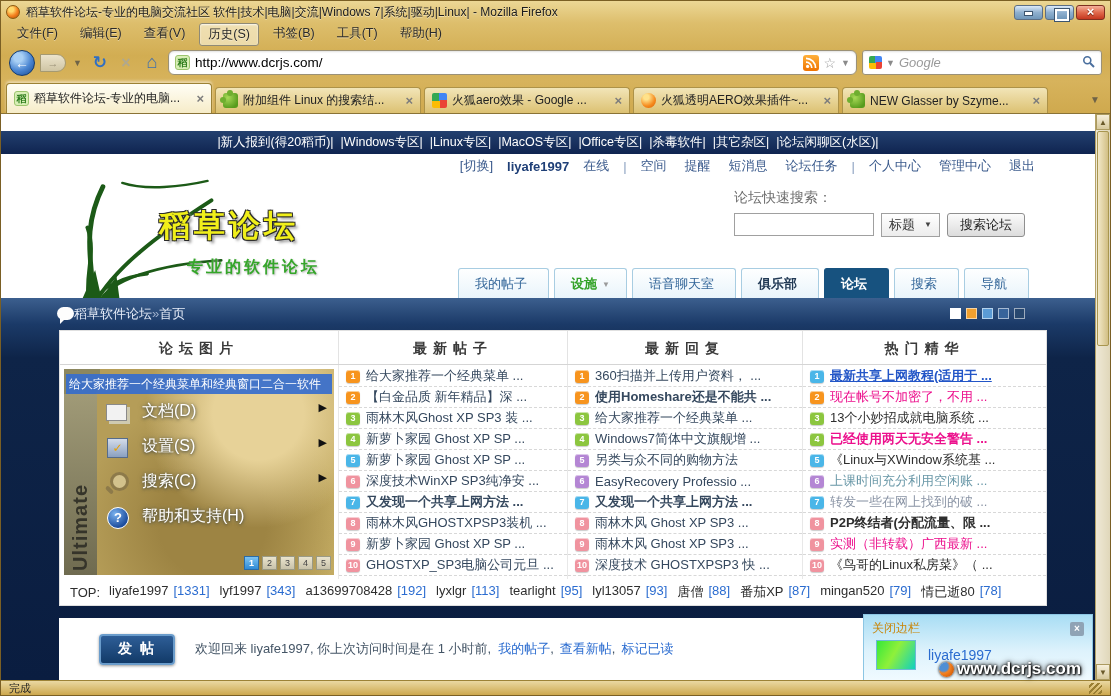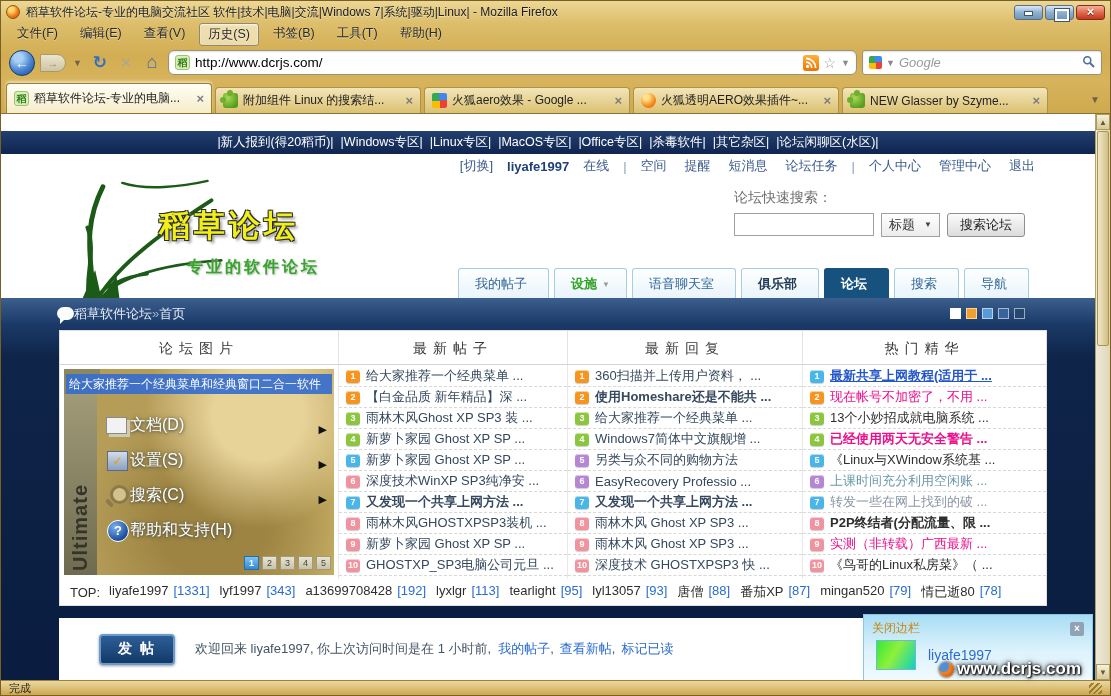--- a/index.html
+++ b/index.html
@@ -94,21 +94,21 @@
   .site-body{flex:1;position:relative;background:linear-gradient(180deg,#3c5f8e 0,#1b3a68 26px,#0e2448 60px,#0a1d40 100%)}
   .breadcrumb{height:31px;display:flex;align-items:center;padding-left:56px;color:#e6ecf8;font-size:13px}
   .bc-icon{width:17px;height:13px;background:#fdfdfd;border-radius:7px;position:relative;flex:none}
   .bc-icon::after{content:"";position:absolute;left:3px;bottom:-4px;border:4px solid transparent;border-top-color:#fdfdfd;border-left-color:#fdfdfd}
   .bc-sep{color:#9fb0cc}
   .theme-squares{position:absolute;right:70px;top:10px;display:flex;gap:5px}
   .tsq{width:11px;height:11px;border:1px solid rgba(255,255,255,.55)}
   
   .main-box{margin:1px 48px 0 58px;background:#fff;border:1px solid #e0e0e0}
   .box-header{display:flex;height:34px;border-bottom:1px solid #d5d5d5}
-  .bh-cell{line-height:34px;text-align:center;font-weight:normal;font-size:14px;color:#3a3a3a;letter-spacing:6px;border-left:1px solid #e3e3e3}
+  .bh-cell{line-height:34px;text-align:center;font-weight:bold;font-size:14px;color:#3a3a3a;letter-spacing:6px;border-left:1px solid #e3e3e3}
   .bh-cell:first-child{border-left:none}
   .w1{width:278px}.w2{width:229px}.w3{width:235px}.w4{flex:1}
   .box-cols{display:flex}
   .col{border-left:1px solid #e8e8e8;padding-top:1px}
   .col:first-child{border-left:none}
   .col ul{list-style:none}
   .row{height:21px;display:flex;align-items:center;gap:6px;padding:0 4px 0 7px;border-bottom:1px dashed #d8d8d8;overflow:hidden}
   .badge{min-width:14px;height:13px;border-radius:3px;color:#fff;font-size:9px;font-weight:bold;display:inline-flex;align-items:center;justify-content:center;flex:none;box-shadow:inset 0 1px 0 rgba(255,255,255,.55),0 1px 1px rgba(0,0,0,.2);padding:0 1px}
   .bg-orange{background:#f7941e}.bg-green{background:#8cc63f}.bg-blue{background:#4ab6e8}.bg-purple{background:#b486d4}.bg-pink{background:#f0939f}
   .rtext{font-size:13px;color:#35485e;white-space:nowrap;overflow:hidden}
@@ -122,21 +122,21 @@
   .top-entries{display:inline-flex;gap:10px}
   .top-entry{display:inline-flex;gap:5px;white-space:nowrap}
   .tp-count{color:#2b6cd0}
   
   .col-img{padding:4px;position:relative}
   .shot{position:relative;width:100%;height:206px;overflow:hidden;background:radial-gradient(circle at 72% 22%,#e7d298 0 18%,rgba(0,0,0,0) 45%),radial-gradient(circle at 55% 75%,#9d8443 0 25%,rgba(0,0,0,0) 60%),linear-gradient(100deg,#8c875f 0 36px,#b59d58 36px 65%,#c3ab62)}
   .shot-cap{position:absolute;top:5px;left:2px;right:2px;height:20px;background:rgba(55,110,205,.92);color:#fff;font-size:12px;line-height:20px;padding-left:3px;white-space:nowrap;overflow:hidden}
   .shot-strip{position:absolute;left:0;top:25px;bottom:0;width:33px;background:linear-gradient(#a09a77,#6f6b50);display:flex;align-items:flex-end;justify-content:center}
   .vert{writing-mode:vertical-rl;transform:rotate(180deg);font-size:20px;font-weight:bold;color:#35342a;letter-spacing:1px;padding-top:4px}
   .shot-menu{position:absolute;left:40px;top:32px;right:3px}
-  .smi{display:flex;align-items:flex-end;height:35px}
+  .smi{display:flex;align-items:flex-start;gap:12px;height:35px}
   .smi-label{font-size:16px;color:#fff;text-shadow:0 1px 3px #4a4a3a,0 0 5px #6a6a55;white-space:nowrap}
   .smi-arrow{margin-left:auto;color:#111;font-size:11px;padding-right:4px}
   .mi{width:26px;height:22px;position:relative;flex:none}
   .mi-doc::before{content:"";position:absolute;left:2px;top:3px;width:19px;height:15px;background:#f2f2f2;border:1px solid #8a8a8a;box-shadow:3px 3px 0 #cfcab0}
   .mi-set::before{content:"✓";position:absolute;left:3px;top:2px;width:19px;height:18px;background:linear-gradient(#d4dcea,#8aa0c0);border:1px solid #566c8a;color:#e8a000;font-weight:bold;font-size:12px;text-align:center;line-height:18px}
   .mi-sch::before{content:"";position:absolute;left:6px;top:1px;width:13px;height:13px;border-radius:50%;border:3px solid #8d7a4a;background:#d3c28c}
   .mi-sch::after{content:"";position:absolute;left:1px;bottom:1px;width:9px;height:4px;background:#8d7a4a;transform:rotate(45deg);border-radius:2px}
   .mi-hlp::before{content:"?";position:absolute;left:3px;top:1px;width:20px;height:20px;border-radius:50%;background:radial-gradient(circle at 35% 30%,#7ab2ef,#1d4e9e 70%);border:1px solid #fff;color:#fff;font-weight:bold;font-size:13px;text-align:center;line-height:20px}
   .pager{position:absolute;right:3px;bottom:5px}
   .pg{display:inline-flex;width:15px;height:14px;align-items:center;justify-content:center;font-size:9px;margin-left:3px;border:1px solid #9a9a85;color:#444;background:linear-gradient(#eae4ce,#c8c2aa)}

